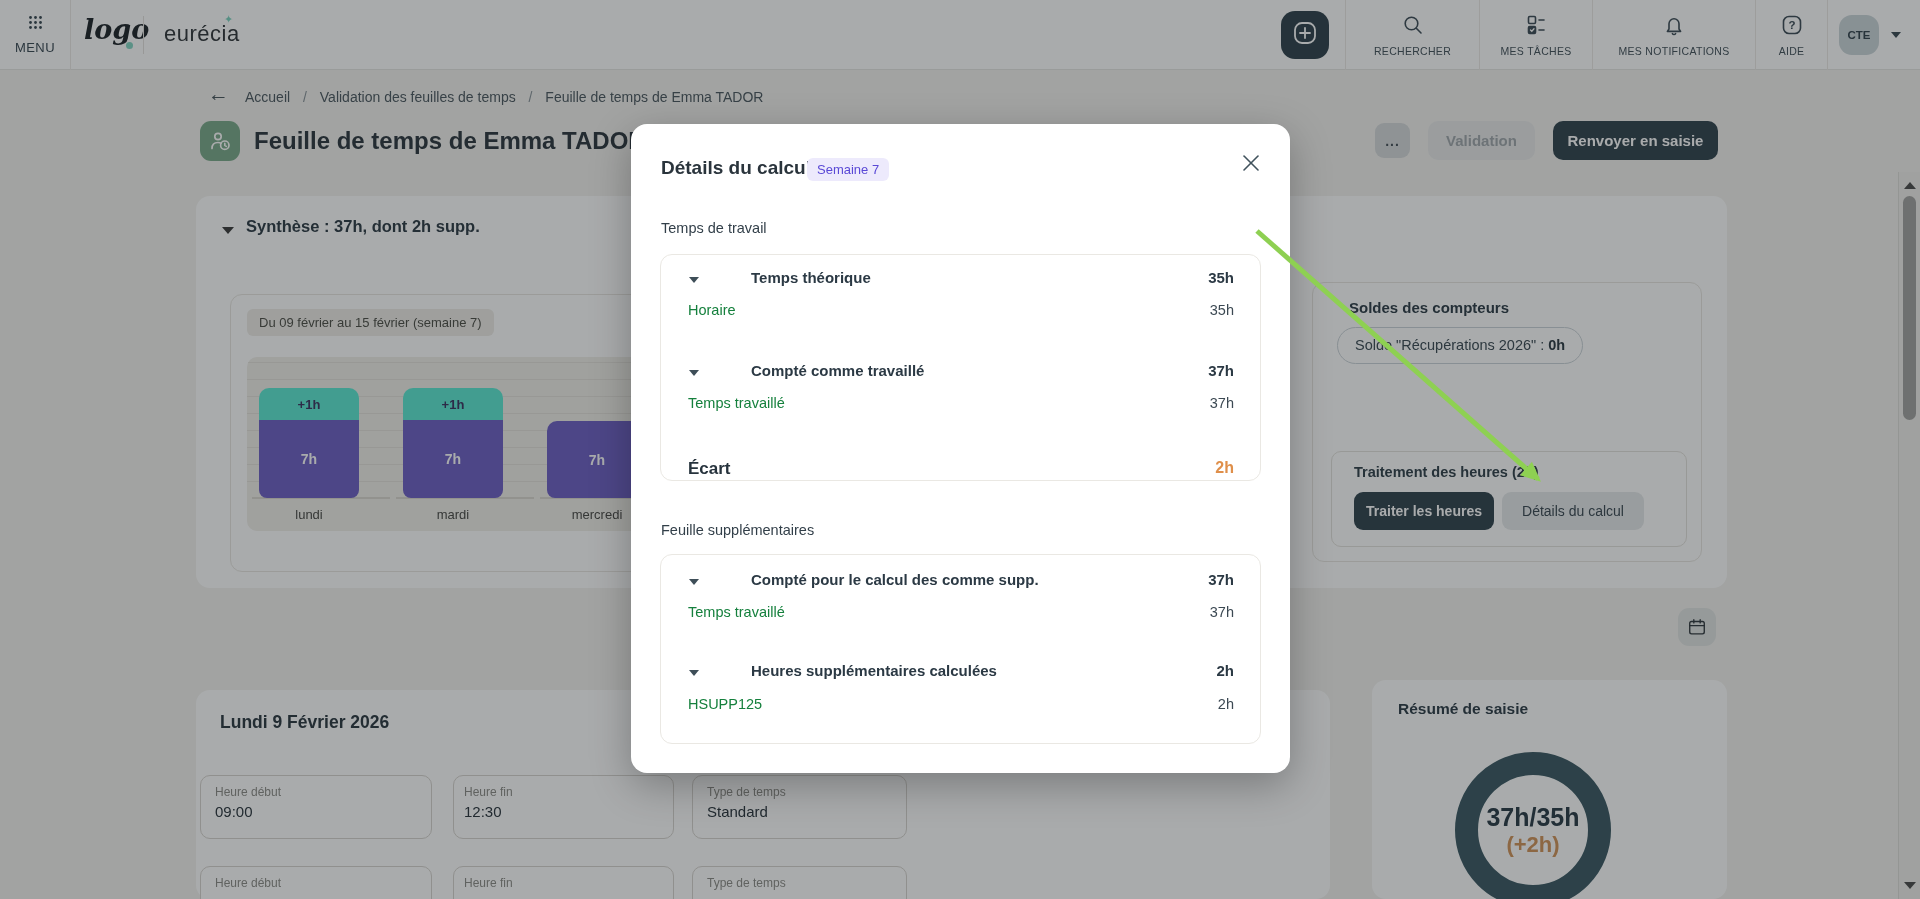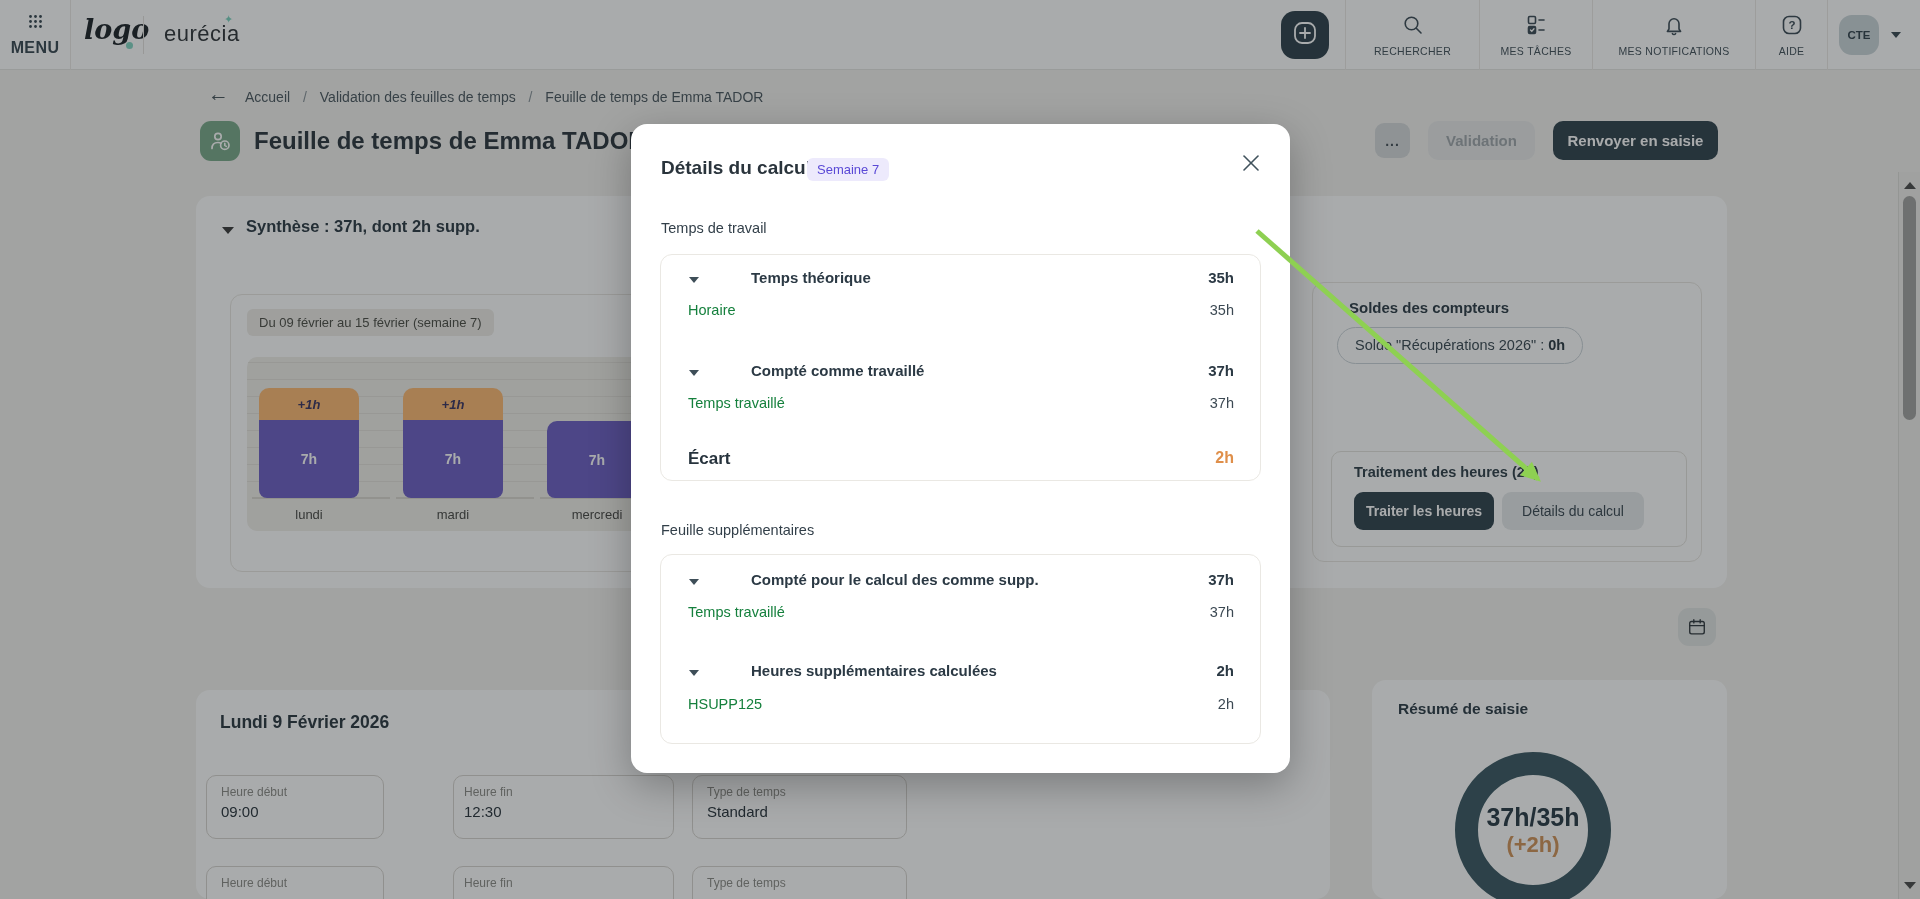--- a/index.html
+++ b/index.html
@@ -3,21 +3,21 @@
 <meta charset="utf-8">
 <style>
   * { margin:0; padding:0; box-sizing:border-box; }
   html,body { width:1920px; height:899px; overflow:hidden; }
   body { font-family:"Liberation Sans", sans-serif; background:#e8e7e4; }
   .stage { position:relative; width:1920px; height:899px; background:#f4f3f0; overflow:hidden; }
 
   
   .navbar { position:absolute; left:0; top:0; width:1920px; height:70px; background:#ffffff; border-bottom:1px solid #e7e6e3; }
   .nav-menu { position:absolute; left:0; top:0; width:71px; height:70px; border-right:1px solid #eceae7; display:flex; flex-direction:column; align-items:center; justify-content:center; gap:6px; cursor:pointer; }
-  .nav-menu-label { font-size:16px; letter-spacing:.4px; color:#3b4a54; font-weight:700; }
+  .nav-menu-label { font-size:13px; letter-spacing:.4px; color:#3b4a54; font-weight:400; }
   .nav-logo { position:absolute; left:84px; top:14px; font-family:"DejaVu Serif", serif; font-style:italic; font-weight:700; font-size:27px; color:#20262b; }
   .logo-dot { position:absolute; left:126px; top:42px; width:7px; height:7px; border-radius:50%; background:#86d7c4; }
   .nav-divider { position:absolute; left:143px; top:16px; width:1px; height:38px; background:#e4e2df; }
   .nav-brand { position:absolute; left:164px; top:21px; font-size:22px; letter-spacing:.5px; color:#33383c; }
   .brand-sparkle { position:absolute; left:224px; top:13px; font-size:11px; color:#7fd4c0; }
   .nav-plus { position:absolute; left:1281px; top:11px; width:48px; height:48px; border-radius:14px; background:#31434d; display:flex; align-items:center; justify-content:center; cursor:pointer; }
   .nav-item { position:absolute; top:0; height:70px; border-left:1px solid #eceae7; display:flex; flex-direction:column; align-items:center; justify-content:center; gap:5px; color:#40505a; cursor:pointer; }
   .nav-item-label { font-size:10.5px; letter-spacing:.3px; color:#45535c; white-space:nowrap; }
   .nav-it-search { left:1345px; width:134px; }
   .nav-it-tasks  { left:1479px; width:113px; }
@@ -43,42 +43,42 @@
   .card { background:#ffffff; border-radius:14px; }
   .card1 { position:absolute; left:196px; top:196px; width:1531px; height:392px; }
   .syn-caret { position:absolute; left:222px; top:227px; width:0; height:0; border-left:6px solid transparent; border-right:6px solid transparent; border-top:7px solid #3d3d3d; }
   .syn-header { position:absolute; left:246px; top:217px; font-size:16.5px; font-weight:700; color:#303d47; cursor:pointer; }
   .chart-card { position:absolute; left:34px; top:98px; width:1040px; height:278px; border:1.5px solid #e9e7e2; border-radius:12px; }
   .period-badge { position:absolute; left:16px; top:14px; height:27px; line-height:27px; padding:0 12px; background:#efede8; border-radius:6px; font-size:13px; color:#4f5049; }
   .chart-panel { position:absolute; left:16px; top:62px; width:1008px; height:174px; background:#f1efea; border-radius:10px; }
   .gridlines { position:absolute; left:0; top:0; width:100%; height:141px; background:repeating-linear-gradient(to top, transparent 0 16px, #e4e1db 16px 17px); border-radius:10px 10px 0 0; }
   .base-seg { position:absolute; top:140px; height:2px; width:138px; background:#dbd8d1; }
   .day-label { position:absolute; top:150px; width:100px; text-align:center; font-size:13px; color:#4b4b47; }
-  .bar-cap { position:absolute; width:100px; height:32px; background:#fdba74; border-radius:10px 10px 0 0; display:flex; align-items:center; justify-content:center; font-size:13px; font-weight:700; color:#3e3763;font-style:italic; }
+  .bar-cap { position:absolute; width:100px; height:32px; background:#5eead4; border-radius:10px 10px 0 0; display:flex; align-items:center; justify-content:center; font-size:13px; font-weight:700; color:#3e3763; }
   .bar-main { position:absolute; width:100px; background:#6f61c5; display:flex; align-items:center; justify-content:center; font-size:14px; font-weight:700; color:#ffffff; }
 
   .soldes-card { position:absolute; left:1116px; top:86px; width:390px; height:280px; border:1.5px solid #e9e7e2; border-radius:12px; }
   .soldes-title { position:absolute; left:36px; top:16px; font-size:15px; font-weight:700; color:#2f3e48; }
   .soldes-pill { position:absolute; left:24px; top:44px; height:37px; line-height:34px; padding:0 17px; border:1.5px solid #ccd4d9; border-radius:19px; font-size:14.5px; color:#3d4c55; white-space:nowrap; }
   .soldes-pill b { color:#2c3a44; }
   .trait-box { position:absolute; left:18px; top:168px; width:356px; height:96px; border:1.5px solid #e5e3de; border-radius:10px; }
   .trait-title { position:absolute; left:22px; top:12px; font-size:14.5px; font-weight:600; color:#33424c; }
   .btn-process { position:absolute; left:22px; top:40px; width:140px; height:38px; border-radius:9px; background:#33454f; color:#fff; font-size:14px; font-weight:700; }
   .btn-details { position:absolute; left:170px; top:40px; width:142px; height:38px; border-radius:9px; background:#e7eaeb; color:#3c4a54; font-size:14px; font-weight:500; }
 
   .cal-btn { position:absolute; left:1678px; top:608px; width:38px; height:38px; border-radius:11px; background:#e2e5e3; display:flex; align-items:center; justify-content:center; cursor:pointer; }
 
   
   .card-day { position:absolute; left:196px; top:690px; width:1134px; height:209px; }
   .day-title { position:absolute; left:24px; top:22px; font-size:17.5px; font-weight:700; color:#2e3a43; }
   .field { position:absolute; height:64px; border:1.5px solid #d8d5d0; border-radius:10px; padding:9px 14px; background:#fff; cursor:text; }
   .field .flabel { font-size:12px; color:#8d8d88; }
   .field .fvalue { font-size:15px; color:#2c363e; margin-top:4px; }
   .f-r1 { top:85px; } .f-r2 { top:176px; }
-  .f-c1 { left:10px; width:178px; } .f-c2 { left:257px; width:221px;padding-left:10px; } .f-c3 { left:496px; width:215px; }
+  .f-c1 { left:4px; width:232px; } .f-c2 { left:257px; width:221px;padding-left:10px; } .f-c3 { left:496px; width:215px; }
 
   .card-resume { position:absolute; left:1372px; top:680px; width:355px; height:219px; }
   .resume-title { position:absolute; left:26px; top:20px; font-size:15.5px; font-weight:700; color:#2f3e48; }
   .gauge { position:absolute; left:83px; top:72px; width:156px; height:156px; border-radius:50%; border:23px solid #3d5a64; display:flex; flex-direction:column; align-items:center; justify-content:center; }
   .gauge-value { font-size:25px; font-weight:700; color:#2d3d48; }
   .gauge-delta { font-size:22px; font-weight:700; color:#d2955c; }
 
   
   .sb-track { position:absolute; left:1898px; top:172px; width:22px; height:727px; background:#f1f0ec; border-left:1px solid #dfdeda; }
   .sb-up { position:absolute; left:5px; top:10px; width:0; height:0; border-left:6px solid transparent; border-right:6px solid transparent; border-bottom:7px solid #4e4e4e; cursor:pointer; }
@@ -329,21 +329,21 @@
       </div>
       <div class="mrow" style="top:107px">
         <span class="rcaret"></span>
         <span class="glabel">Compté comme travaillé</span>
         <span class="gvalue">37h</span>
       </div>
       <div class="mrow" style="top:140px">
         <span class="ilabel">Temps travaillé</span>
         <span class="ivalue">37h</span>
       </div>
-      <div class="mrow" style="top:194px">
+      <div class="mrow" style="top:204px">
         <span class="tlabel">Écart</span>
         <span class="tvalue">2h</span>
       </div>
     </div>
 
     <div class="msec-label" style="top:398px">Feuille supplémentaires</div>
     <div class="mcard" style="top:430px; height:190px;">
       <div class="mrow" style="top:16px">
         <span class="rcaret"></span>
         <span class="glabel">Compté pour le calcul des comme supp.</span>

